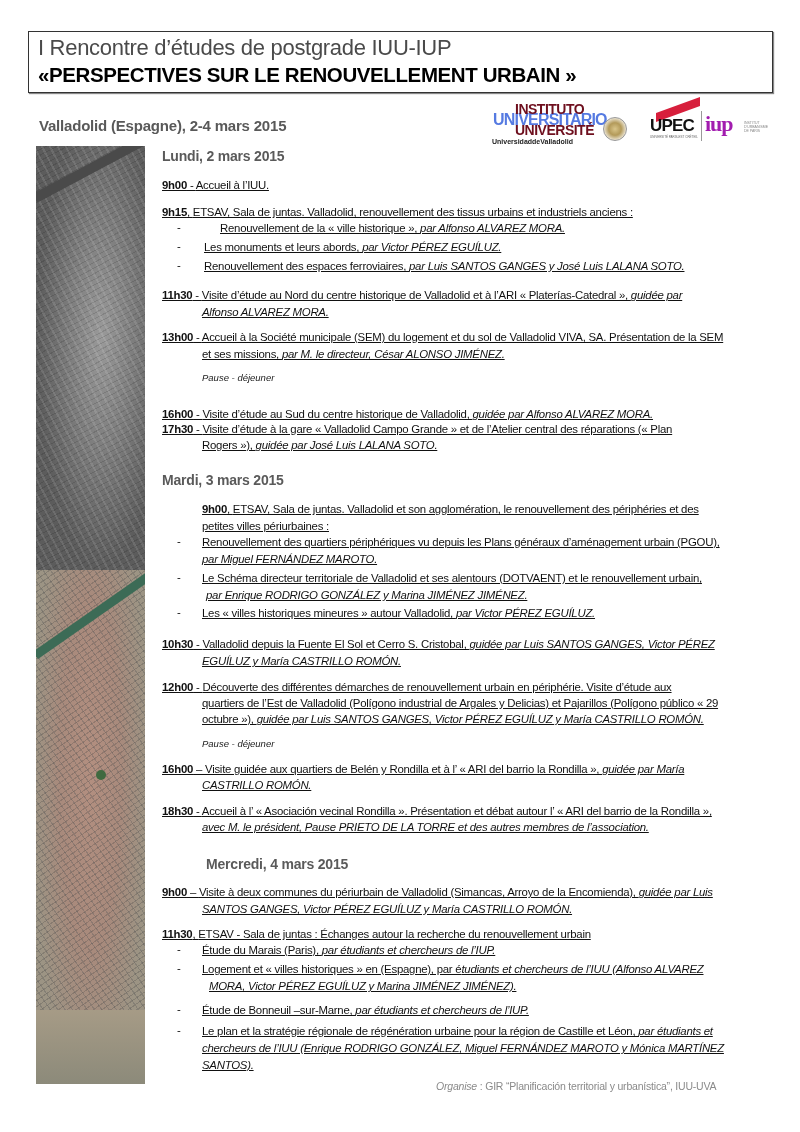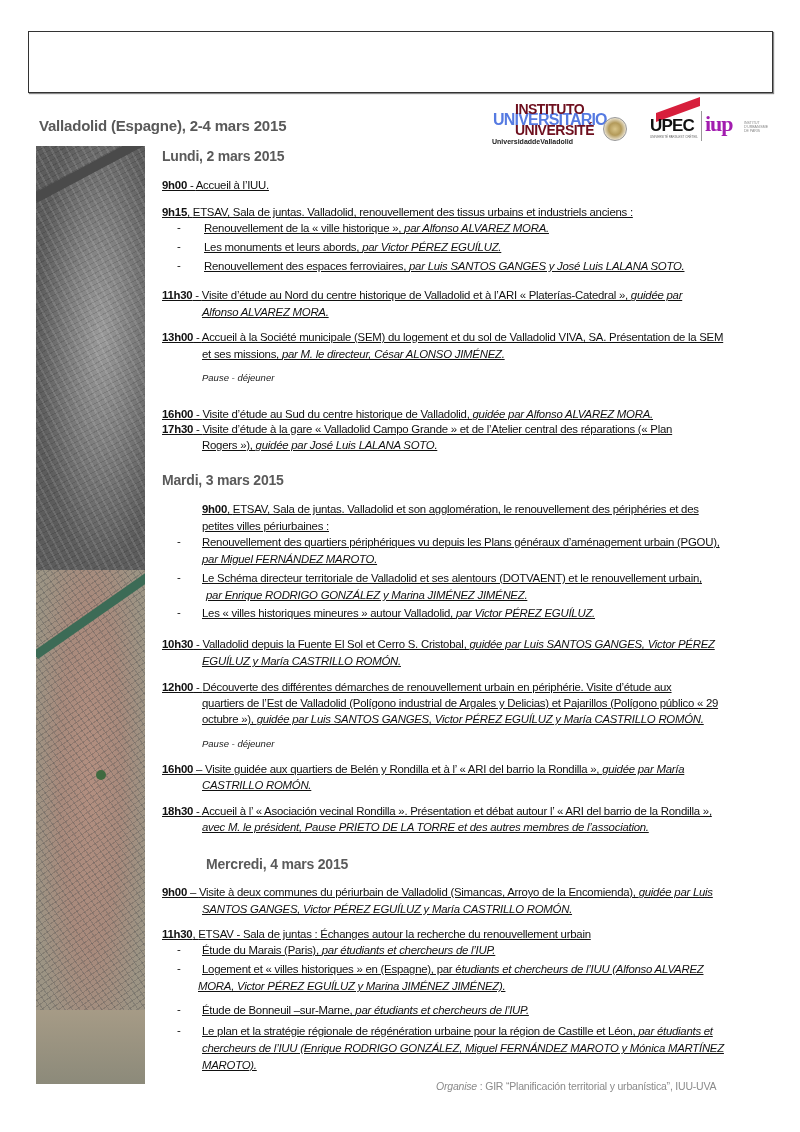--- a/index.html
+++ b/index.html
@@ -47,20 +47,22 @@
   .line i { font-style:italic; }
   .bullet { position:absolute; font-size:11.4px; color:#111; }
   .pause { position:absolute; font-size:9.5px; font-style:italic; color:#222; }
   .footer { position:absolute; left:436px; top:1080px; font-size:10.5px; color:#8a8a8a; white-space:nowrap; letter-spacing:-0.2px; }
   .footer i { font-style:italic; }
 </style>
 </head>
 <body>
 
 <div class="header-box">
+  <div class="title-1">I Rencontre d’études de postgrade IUU-IUP</div>
+  <div class="title-2">«PERSPECTIVES SUR LE RENOUVELLEMENT URBAIN »</div>
 </div>
 
 <div class="subtitle">Valladolid (Espagne), 2-4 mars 2015</div>
 
 <div class="logo-iuu">
   <span class="l2">UNIVERSITARIO</span>
   <span class="l1">INSTITUTO</span>
   <span class="l3">UNIVERSITÉ</span>
   <span class="l4">UniversidaddeValladolid</span>
   <span class="seal"></span>
@@ -87,21 +89,21 @@
 </div>
 
 <div class="content">
 
   <div class="day" style="left:0;top:148px;">Lundi, 2 mars 2015</div>
 
   <div class="line" style="left:0;top:177px;"><b>9h00</b><span> - </span><span>Accueil à l’IUU.</span></div>
 
   <div class="line" style="left:0;top:204px;"><b>9h15</b><span>, </span><span>ETSAV, Sala de juntas. Valladolid, renouvellement des tissus urbains et industriels anciens :</span></div>
   <span class="bullet" style="left:15px;top:221px;">-</span>
-  <div class="line" style="left:42px;top:220px;"><span>Renouvellement de la « ville historique », </span><i>par Alfonso ALVAREZ MORA.</i></div>
+  <div class="line" style="left:58px;top:220px;"><span>Renouvellement de la « ville historique », </span><i>par Alfonso ALVAREZ MORA.</i></div>
   <span class="bullet" style="left:15px;top:240px;">-</span>
   <div class="line" style="left:42px;top:239px;"><span>Les monuments et leurs abords, </span><i>par Victor PÉREZ EGUÍLUZ.</i></div>
   <span class="bullet" style="left:15px;top:259px;">-</span>
   <div class="line" style="left:42px;top:258px;"><span>Renouvellement des espaces ferroviaires, </span><i>par Luis SANTOS GANGES y José Luis LALANA SOTO.</i></div>
 
   <div class="line" style="left:0;top:287px;"><b>11h30</b><span> - </span><span>Visite d’étude au Nord du centre historique de Valladolid et à l’ARI « Platerías-Catedral », </span><i>guidée par</i></div>
   <div class="line" style="left:40px;top:304px;"><i>Alfonso ALVAREZ MORA.</i></div>
 
   <div class="line" style="left:0;top:329px;"><b>13h00</b><span> - </span><span>Accueil à la Société municipale (SEM) du logement et du sol de Valladolid VIVA, SA. Présentation de la SEM</span></div>
   <div class="line" style="left:40px;top:346px;"><span>et ses missions, </span><i>par M. le directeur, César ALONSO JIMÉNEZ.</i></div>
@@ -144,22 +146,22 @@
   <div class="day" style="left:0;top:856px;margin-left:44px;">Mercredi, 4 mars 2015</div>
 
   <div class="line" style="left:0;top:884px;"><b>9h00</b><span> – </span><span>Visite à deux communes du périurbain de Valladolid (Simancas, Arroyo de la Encomienda), </span><i>guidée par Luis</i></div>
   <div class="line" style="left:40px;top:901px;"><i>SANTOS GANGES, Victor PÉREZ EGUÍLUZ y María CASTRILLO ROMÓN.</i></div>
 
   <div class="line" style="left:0;top:926px;"><b>11h30</b><span>, </span><span>ETSAV - Sala de juntas : Échanges autour la recherche du renouvellement urbain</span></div>
   <span class="bullet" style="left:15px;top:943px;">-</span>
   <div class="line" style="left:40px;top:942px;"><span>Étude du Marais (Paris), </span><i>par étudiants et chercheurs de l’IUP.</i></div>
   <span class="bullet" style="left:15px;top:962px;">-</span>
   <div class="line" style="left:40px;top:961px;"><span>Logement et « villes historiques » en (Espagne), par é</span><i>tudiants et chercheurs de l’IUU (Alfonso ALVAREZ</i></div>
-  <div class="line" style="left:36px;top:978px;text-align:right;"><i>MORA, Victor PÉREZ EGUÍLUZ y Marina JIMÉNEZ JIMÉNEZ).</i></div>
+  <div class="line" style="left:47px;top:978px;text-align:right;"><i>MORA, Victor PÉREZ EGUÍLUZ y Marina JIMÉNEZ JIMÉNEZ).</i></div>
   <span class="bullet" style="left:15px;top:1003px;">-</span>
   <div class="line" style="left:40px;top:1002px;"><span>Étude de Bonneuil –sur-Marne, </span><i>par étudiants et chercheurs de l’IUP.</i></div>
   <span class="bullet" style="left:15px;top:1024px;">-</span>
   <div class="line" style="left:40px;top:1023px;"><span>Le plan et la stratégie régionale de régénération urbaine pour la région de Castille et Léon, </span><i>par étudiants et</i></div>
   <div class="line" style="left:40px;top:1040px;"><i>chercheurs de l’IUU (Enrique RODRIGO GONZÁLEZ, Miguel FERNÁNDEZ MAROTO y Mónica MARTÍNEZ</i></div>
-  <div class="line" style="left:40px;top:1057px;"><i>MAROTO).</i></div>
+  <div class="line" style="left:40px;top:1057px;"><i>SANTOS).</i></div>
 </div>
 
 <div class="footer"><i>Organise</i><span> : GIR “Planificación territorial y urbanística”, IUU-UVA</span></div>
 
 </body></html>

